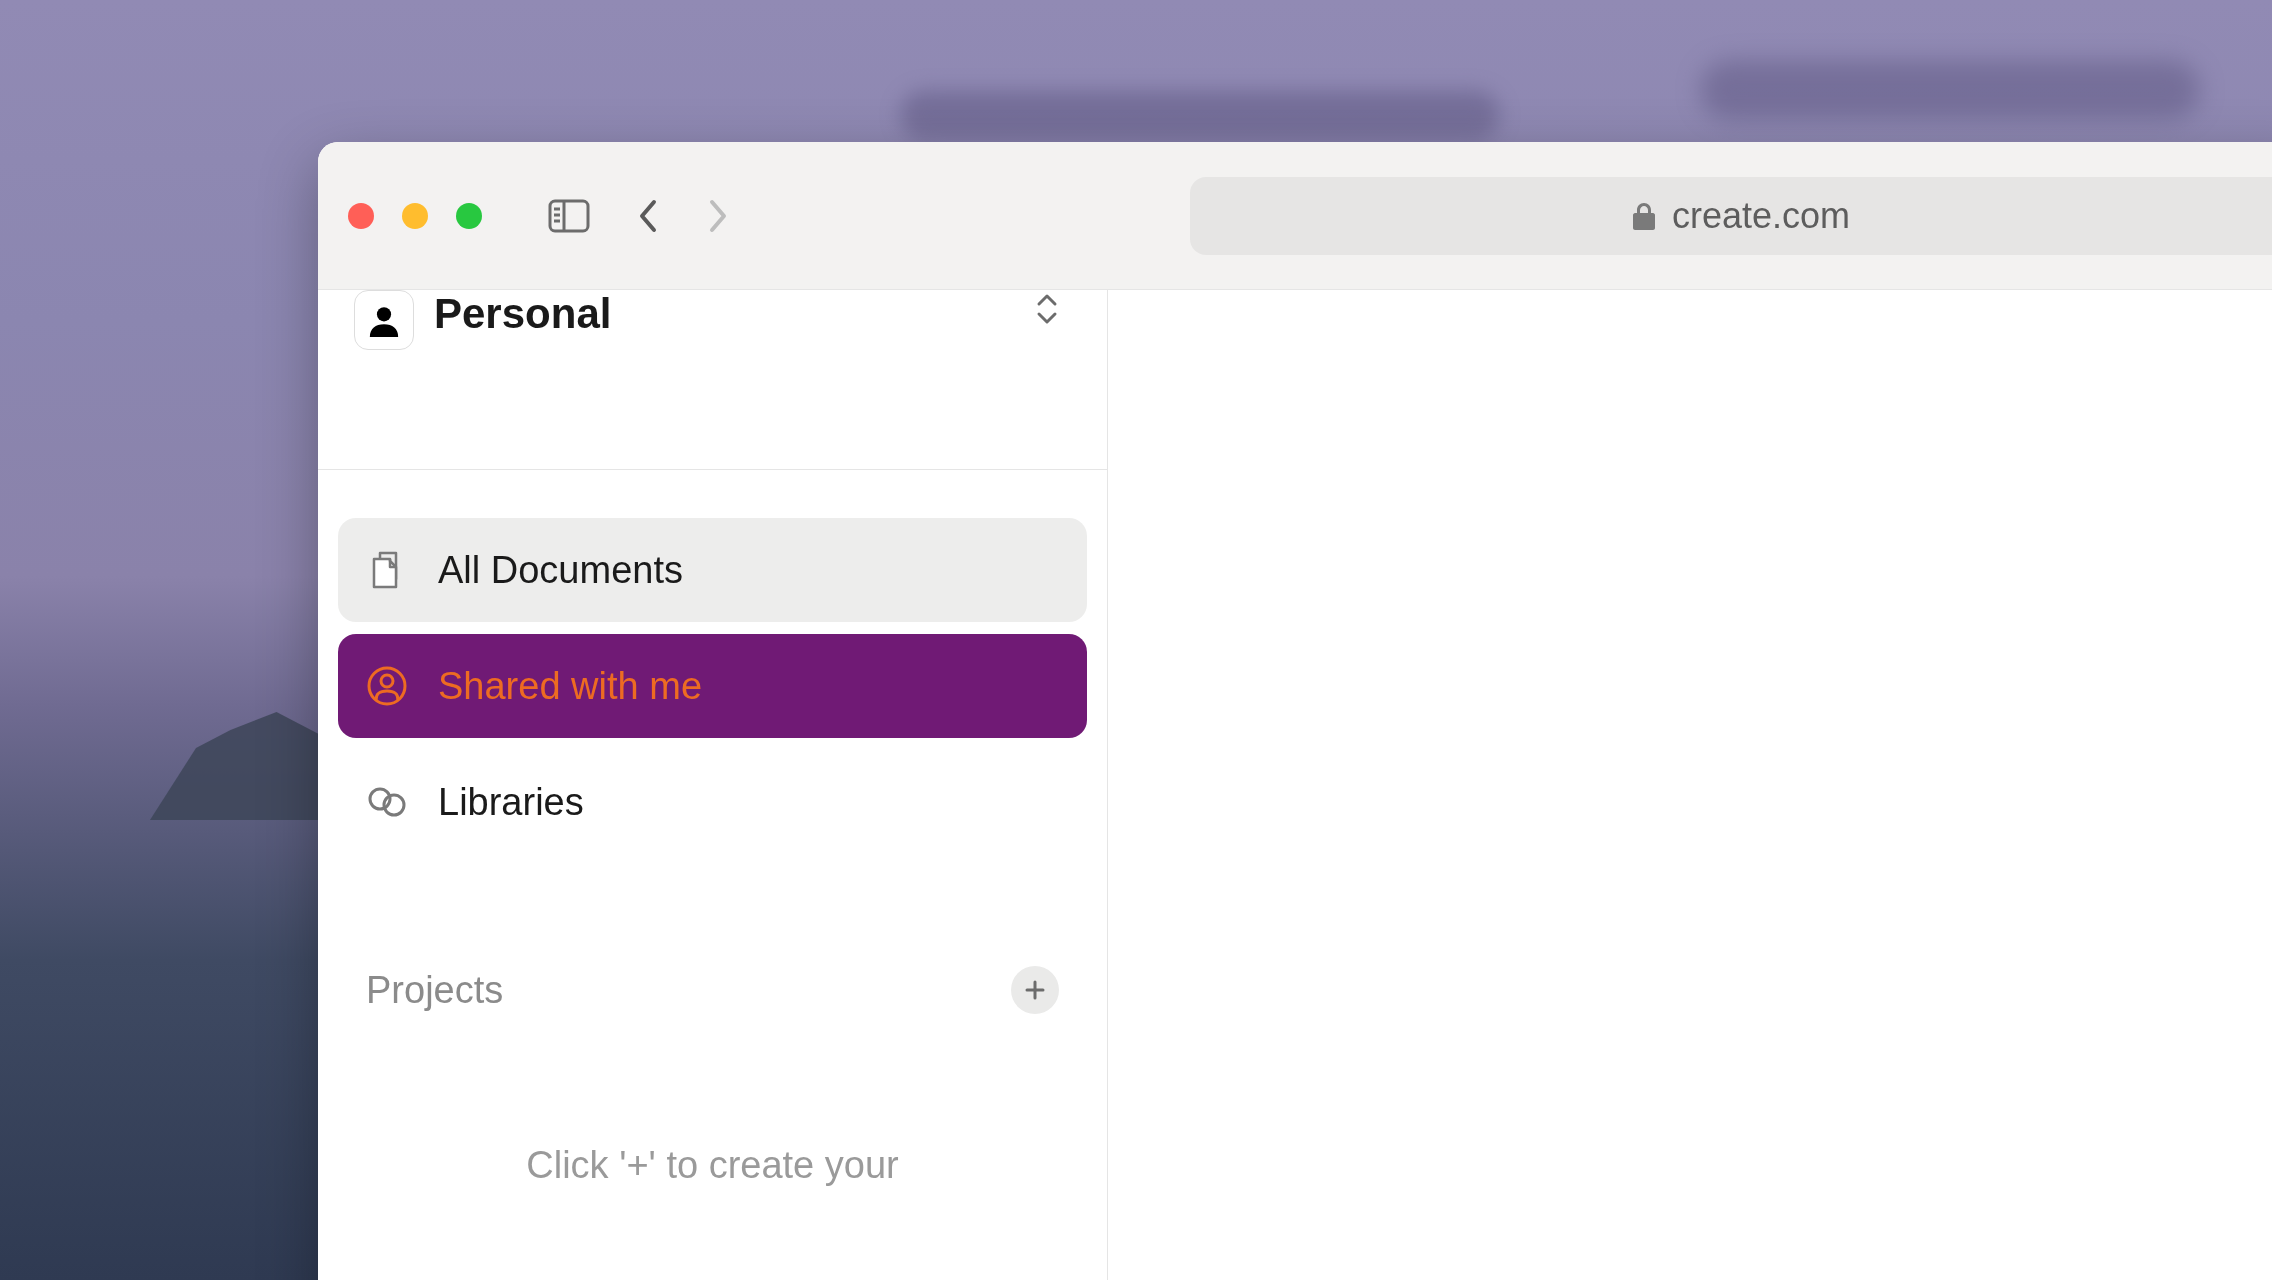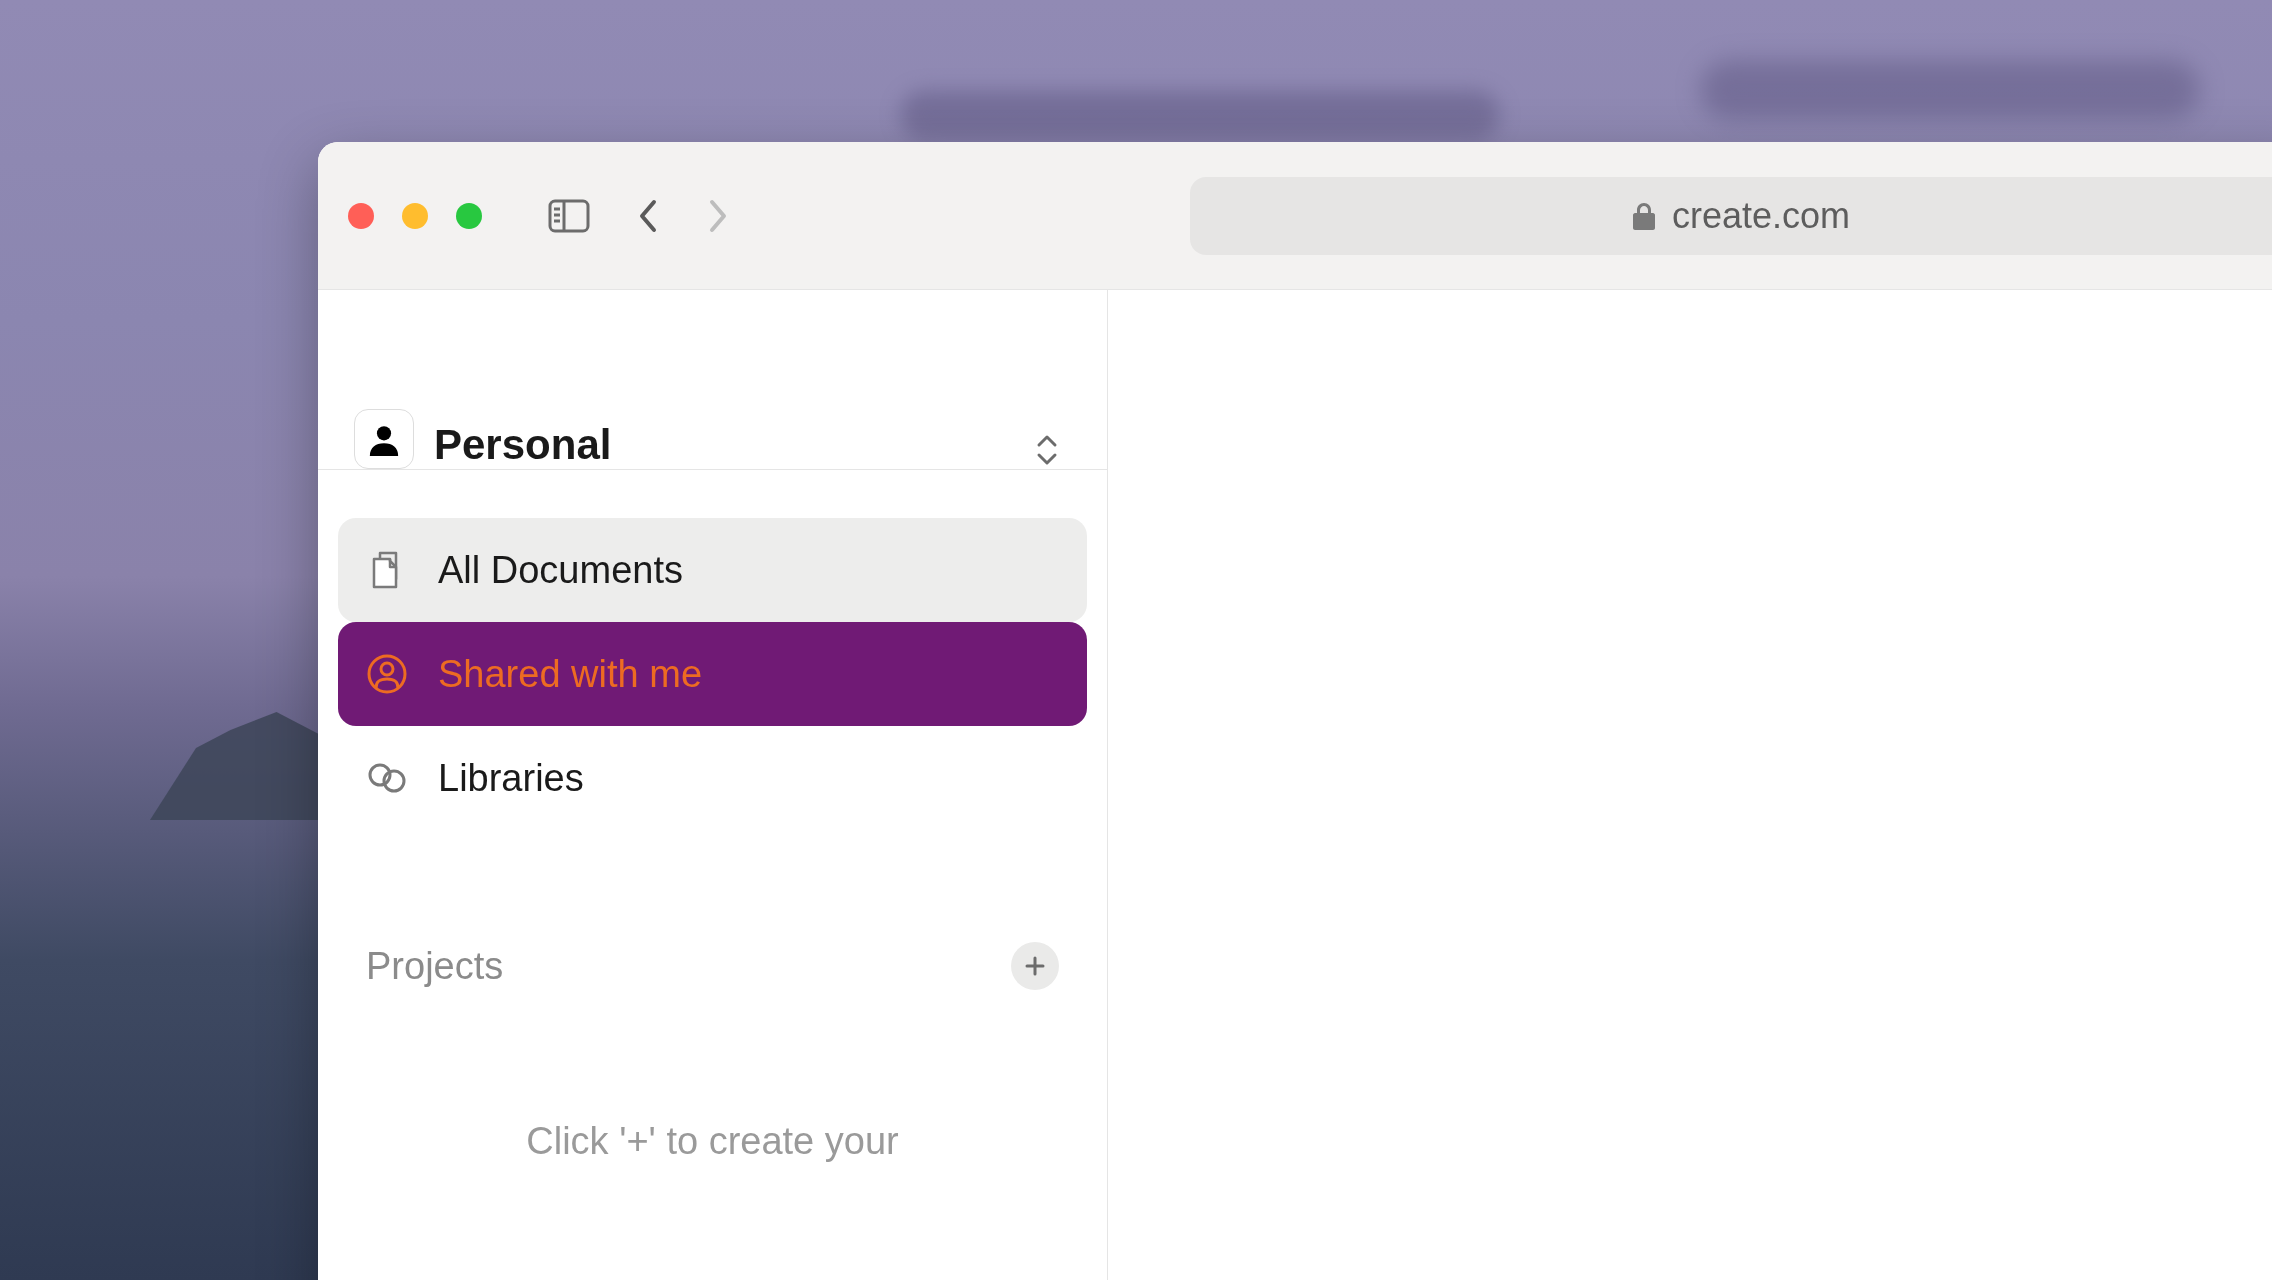--- a/index.html
+++ b/index.html
@@ -151,21 +151,21 @@
   .sidebar {
     width: 790px;
     border-right: 1px solid #e5e5e5;
     display: flex;
     flex-direction: column;
   }
 
   .workspace-header {
     height: 180px;
     display: flex;
-    align-items: flex-end;
+    align-items: flex-start;
     padding: 0 36px;
     border-bottom: 1px solid #e5e5e5;
     gap: 20px;
   }
   .workspace-avatar {
     width: 60px;
     height: 60px;
     border-radius: 14px;
     border: 1px solid #ddd;
     display: flex;
@@ -193,20 +193,21 @@
     width: 28px;
     height: 38px;
     stroke: #6c6c6c;
     fill: none;
   }
 
   .nav-list {
     padding: 48px 20px 0 20px;
     display: flex;
     flex-direction: column;
+    gap: 12px;
   }
   .nav-item {
     height: 104px;
     border-radius: 18px;
     display: flex;
     align-items: center;
     padding: 0 28px;
     gap: 30px;
     font-size: 38px;
     color: #1a1a1a;

